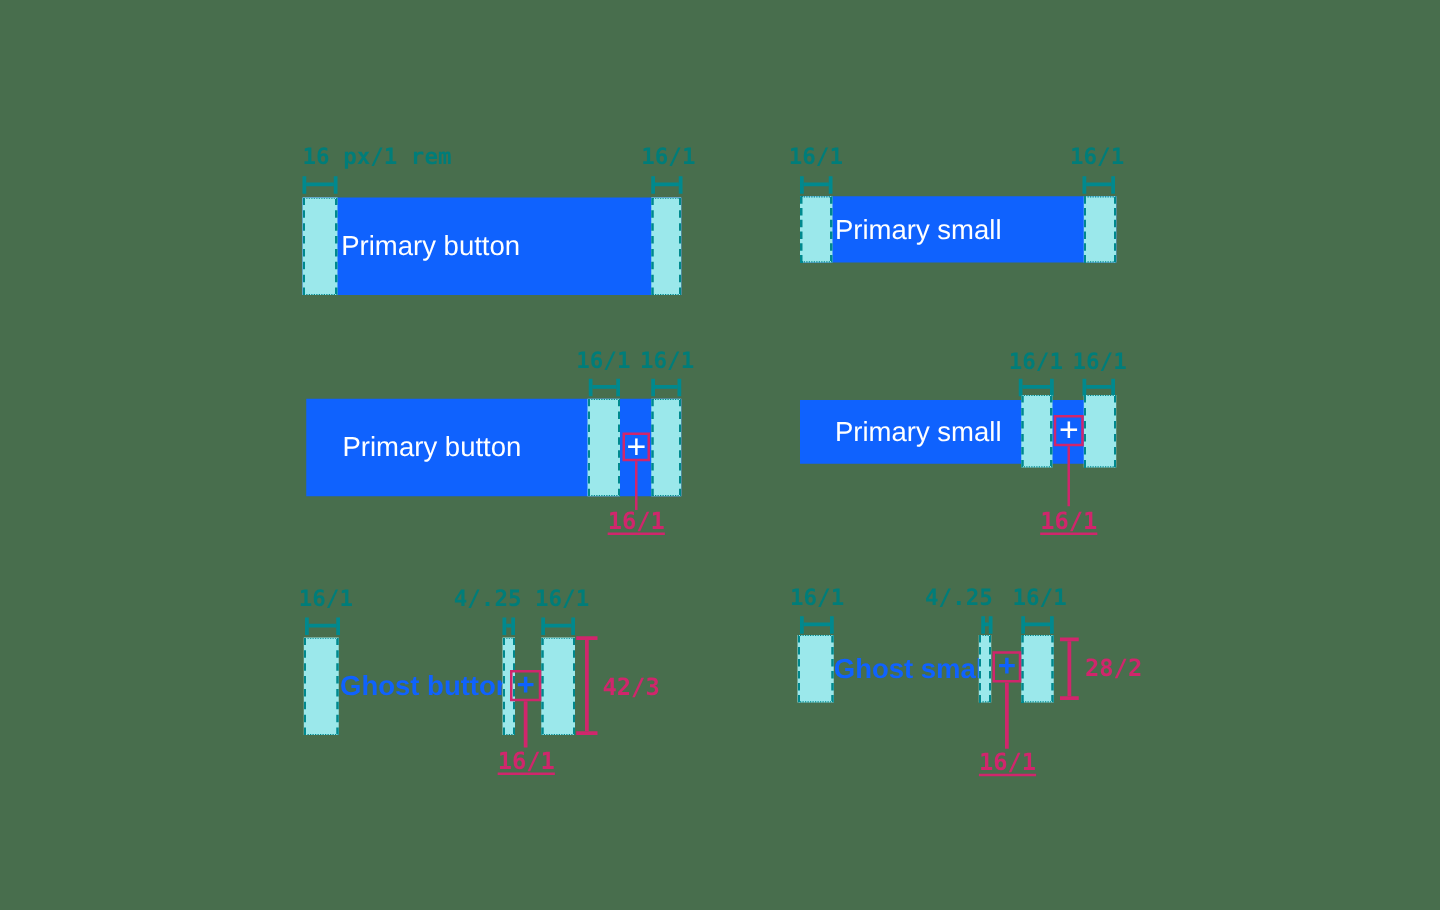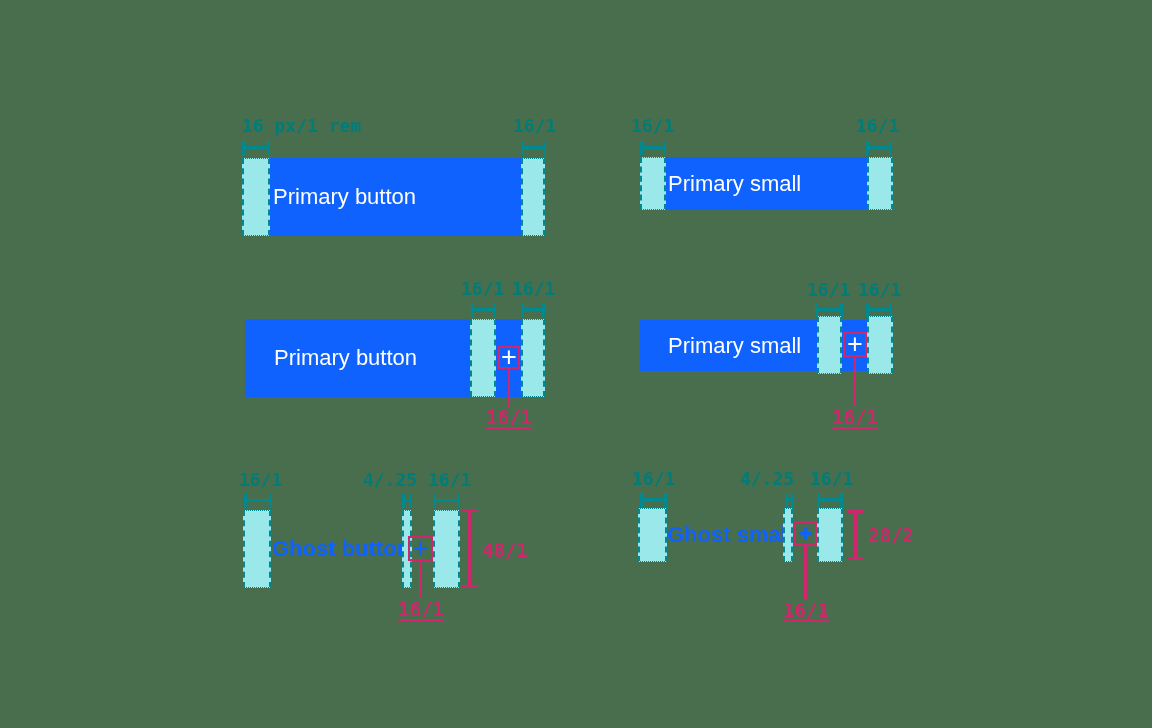--- a/index.html
+++ b/index.html
@@ -157,21 +157,21 @@
     <div class="hbeam" style="left:402px;top:494px;width:10px"></div>
     <div class="hbeam" style="left:433px;top:494px;width:27px"></div>
     <div class="strip" style="left:243px;top:510px;width:28px;height:78px"></div>
     <div class="ghostlabel" style="left:272px;top:510px;height:78px">Ghost button</div>
     <div class="strip" style="left:402px;top:510px;width:10px;height:78px"></div>
     <div class="strip" style="left:433px;top:510px;width:27px;height:78px"></div>
     <div class="plusbox" style="left:408px;top:536px;width:25px;height:25px">
       <span class="plus blue">+</span>
     </div>
     <div class="vbeam" style="left:461px;top:509px;width:17px;height:79px"></div>
-    <span class="plabel" style="left:482px;top:541px">48/1</span>
+    <span class="plabel" style="left:482px;top:541px">42/3</span>
     <div class="leader" style="left:419px;top:561px;width:3px;height:37px"></div>
     <span class="plabel u ctr" style="left:421px;top:600px">16/1</span>
   </section>
 
   <section>
     <span class="tlabel" style="left:632px;top:470px">16/1</span>
     <span class="tlabel" style="left:740px;top:470px">4/.25</span>
     <span class="tlabel" style="left:810px;top:470px">16/1</span>
     <div class="hbeam" style="left:640px;top:493px;width:27px"></div>
     <div class="hbeam" style="left:785px;top:493px;width:9px"></div>

